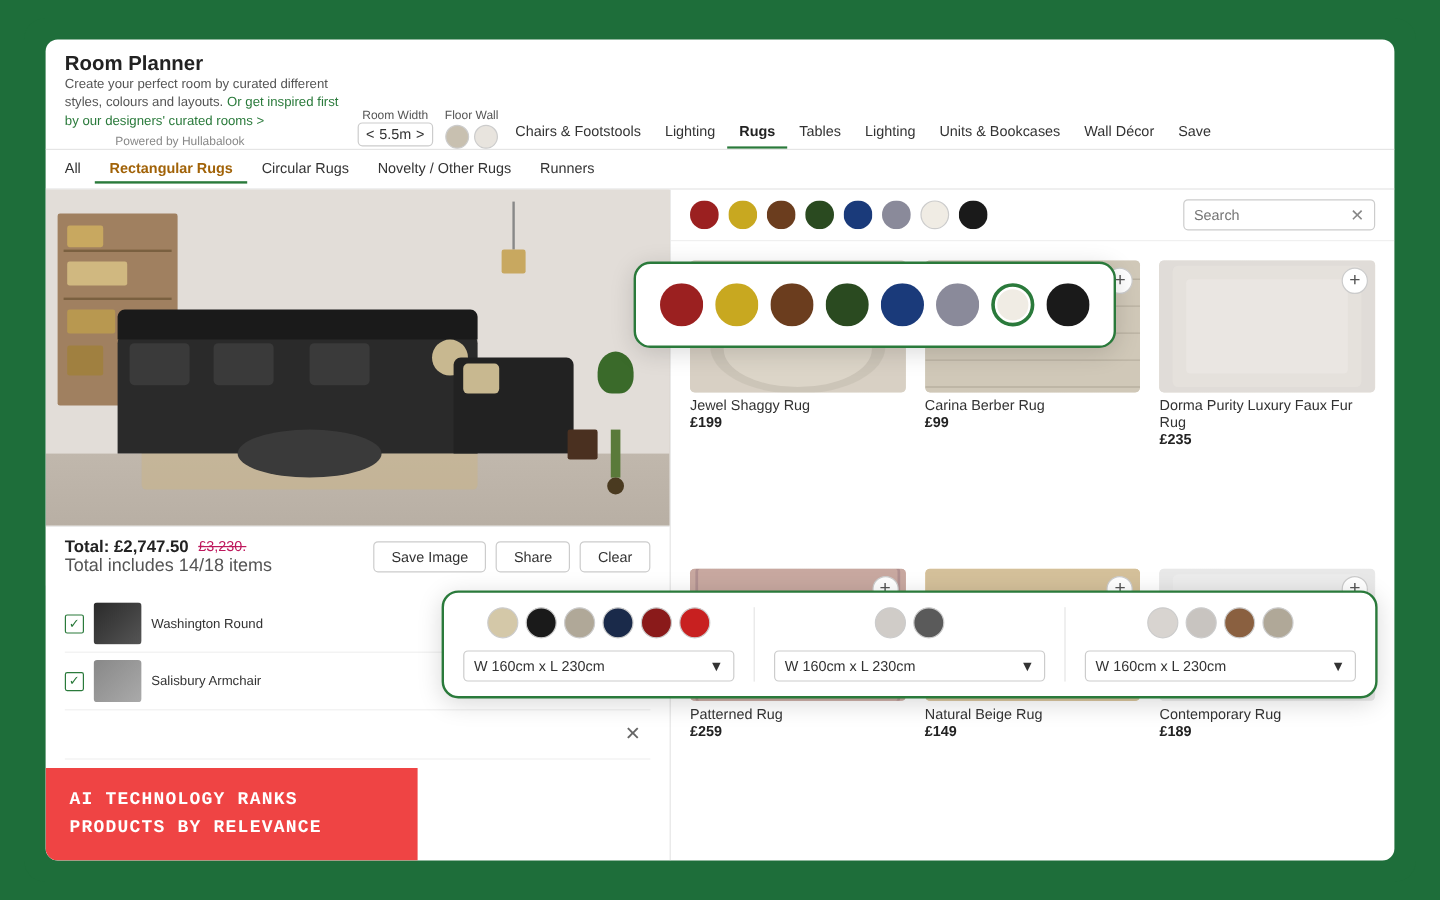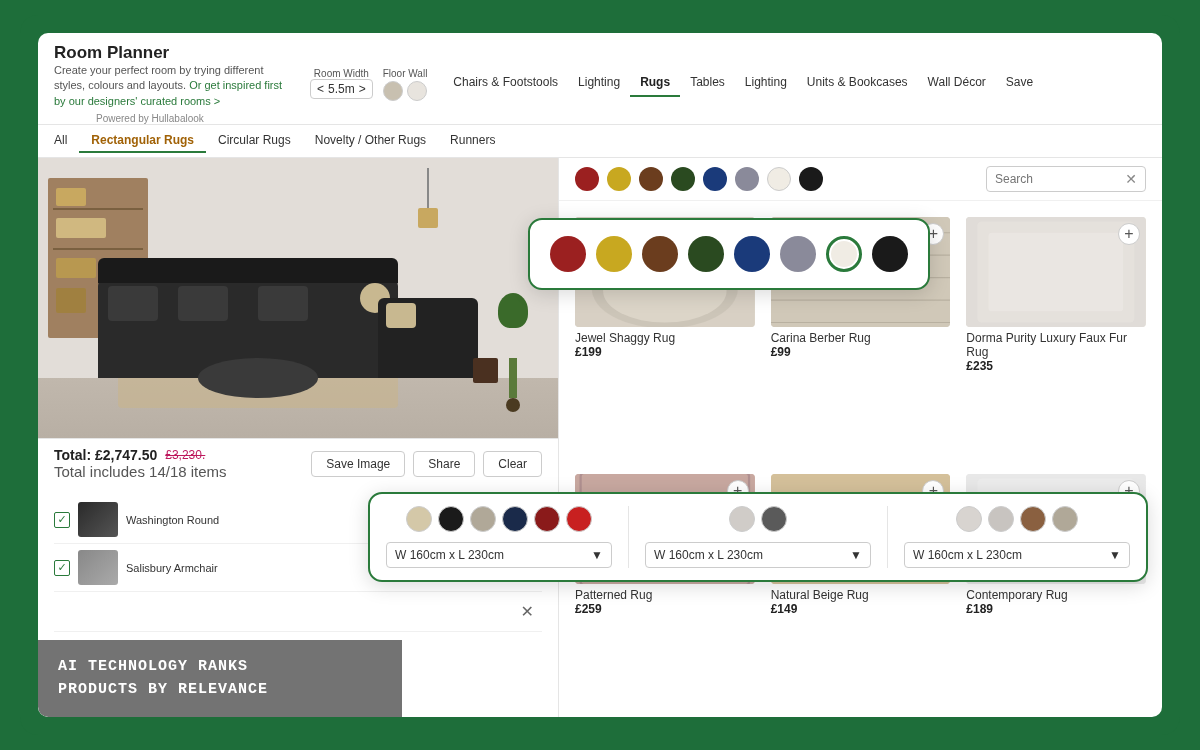--- a/index.html
+++ b/index.html
@@ -27,24 +27,24 @@
       width: 100%;
       height: 100%;
       overflow: hidden;
       position: relative;
       display: flex;
       flex-direction: column;
     }
     
     .header {
       display: flex;
-      align-items: center;
+      align-items: flex-end;
       padding: 10px 16px 0 16px;
       border-bottom: 1px solid #e5e5e5;
-      gap: 16px;
+      gap: 4px;
       flex-shrink: 0;
     }
     .header-left {
       flex-shrink: 0;
       min-width: 240px;
     }
     .app-title {
       font-size: 17px;
       font-weight: bold;
       color: #222;
@@ -543,22 +543,22 @@
     }
     .size-separator {
       width: 1px;
       background: #e5e5e5;
     }
     
     .ai-banner {
       position: absolute;
       bottom: 0;
       left: 0;
-      width: 364px;
-      background: #737373;
+      width: 310px;
+      background: #ef4444;
       padding: 16px 20px;
       border-radius: 0 0 0 10px;
     }
     .ai-text {
       font-family: 'Courier New', monospace;
       font-weight: bold;
       color: #fff;
       font-size: 15px;
       line-height: 1.5;
       letter-spacing: 1px;
@@ -589,21 +589,21 @@
 </head>
 <body>
 
 <div class="outer-card">
   <div class="inner-card">
 
     <div class="header">
       <div class="header-left">
         <div class="app-title">Room Planner</div>
         <div class="app-subtitle">
-          <span>Create your perfect room by trying different styles, colours and layouts.</span>
+          <span>Create your perfect room by curated different styles, colours and layouts.</span>
           <a href="#">Or get inspired first by our designers' curated rooms &gt;</a>
         </div>
         <div class="powered-by">Powered by Hullabalook</div>
       </div>
 
       <div class="room-controls">
         <div>
           <div class="room-width-label">Room Width</div>
           <div class="room-width-control">
             <span style="cursor:pointer">&lt;</span>

